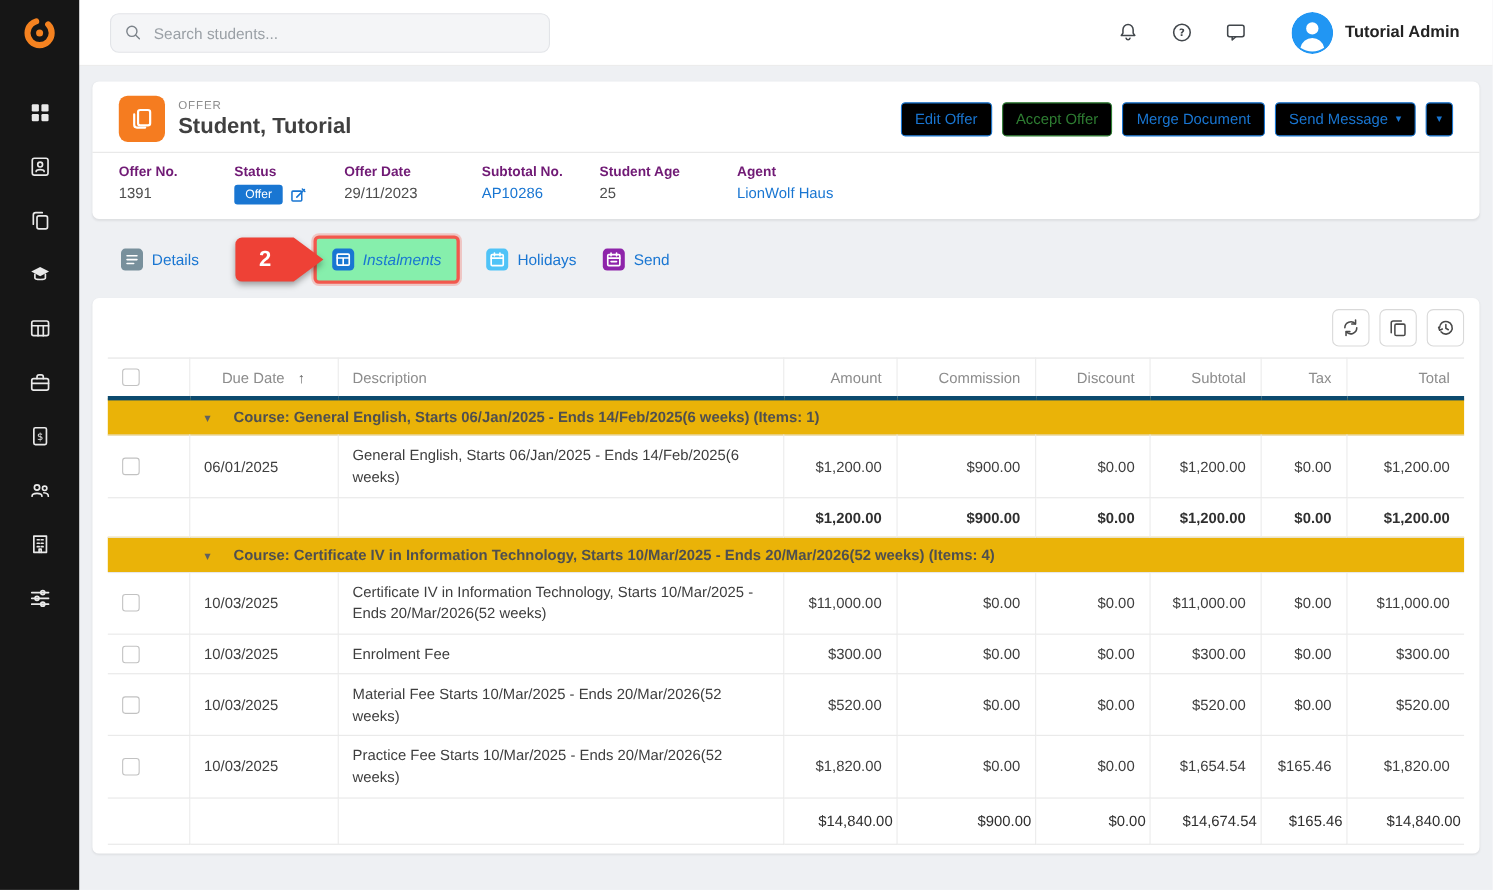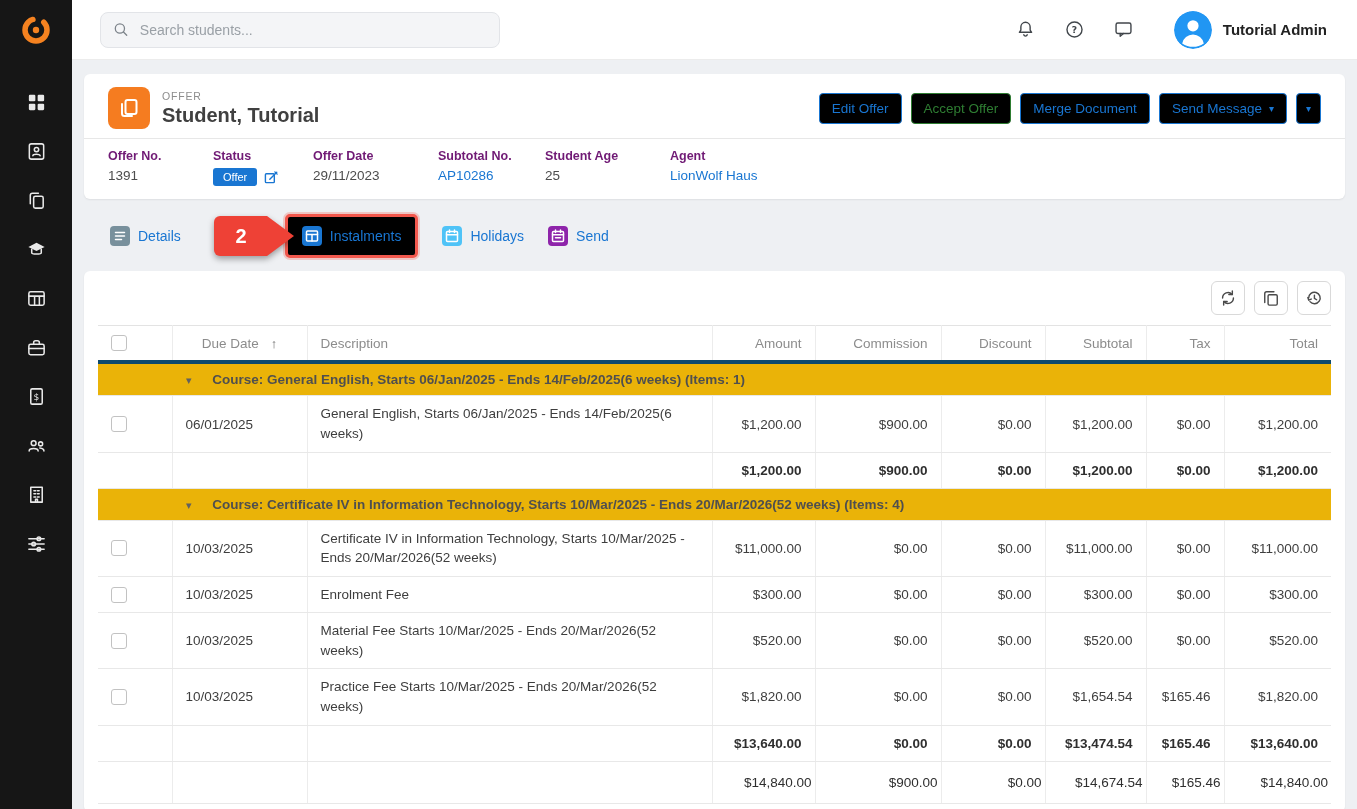--- a/index.html
+++ b/index.html
@@ -59,22 +59,22 @@
   .badge { background:#1976d2; color:#fff; font-size:11px; padding:3px 10px; border-radius:3px; }
   .be { fill:none; stroke:#1976d2; stroke-width:1.5; stroke-linecap:round; }
 
   
   .tabs-row { position:relative; margin:14px 0 12px; padding-left:26px; display:flex; align-items:center; gap:24px; height:46px; }
   .tab { display:flex; align-items:center; gap:8px; cursor:pointer; }
   .tab-label { font-size:14px; color:#1976d2; }
   .tab-ico { width:20px; height:20px; border-radius:4px; display:flex; align-items:center; justify-content:center; flex:none; }
   .ico-w { fill:none; stroke:#fff; stroke-width:1.5; stroke-linecap:round; }
   .tab-spacer { width:56px; height:1px; }
-  .tab-highlight { display:flex; align-items:center; gap:8px; padding:9px 14px; background:#000000;
-    border:3px solid #f2584d; border-radius:5px; box-shadow:0 0 0 2px rgba(242,88,77,.28); cursor:pointer; }
+  .tab-highlight { display:flex; align-items:center; gap:8px; padding:9px 14px; background:#86efac;
+    border:3px solid #f2584d; border-radius:5px; box-shadow:0 0 0 2px rgba(242,88,77,.28); cursor:pointer;font-style:italic; }
   .step-arrow { position:absolute; left:129px; top:50%; transform:translateY(-50%);
     filter:drop-shadow(0 3px 3px rgba(0,0,0,.35)); z-index:5; width:82px; height:42px; }
   .step-arrow .num { position:absolute; left:0; top:0; width:56px; height:42px; text-align:center;
     line-height:42px; color:#fff; font-size:20px; font-weight:bold; }
 
   
   .table-card { padding-bottom:8px; }
   .card-toolbar { display:flex; justify-content:flex-end; gap:9px; padding:10px 14px 10px; }
   .tool-btn { width:34px; height:34px; border:1px solid #d9d9d9; border-radius:6px; background:#fff;
     display:flex; align-items:center; justify-content:center; cursor:pointer; }
@@ -457,31 +457,20 @@
           <td><span class="checkbox"></span></td>
           <td>10/03/2025</td>
           <td class="desc-cell">Practice Fee Starts 10/Mar/2025 - Ends 20/Mar/2026(52 weeks)</td>
           <td class="num">$1,820.00</td>
           <td class="num">$0.00</td>
           <td class="num">$0.00</td>
           <td class="num">$1,654.54</td>
           <td class="num">$165.46</td>
           <td class="num">$1,820.00</td>
         </tr>
-        <tr class="total-row">
-          <td></td>
-            <td></td>
-            <td></td>
-          <td class="num">$13,640.00</td>
-          <td class="num">$0.00</td>
-          <td class="num">$0.00</td>
-          <td class="num">$13,474.54</td>
-          <td class="num">$165.46</td>
-          <td class="num">$13,640.00</td>
-        </tr>
         <tr class="grand-row">
           <td></td>
             <td></td>
             <td></td>
           <td class="num">$14,840.00</td>
           <td class="num">$900.00</td>
           <td class="num">$0.00</td>
           <td class="num">$14,674.54</td>
           <td class="num">$165.46</td>
           <td class="num">$14,840.00</td>

